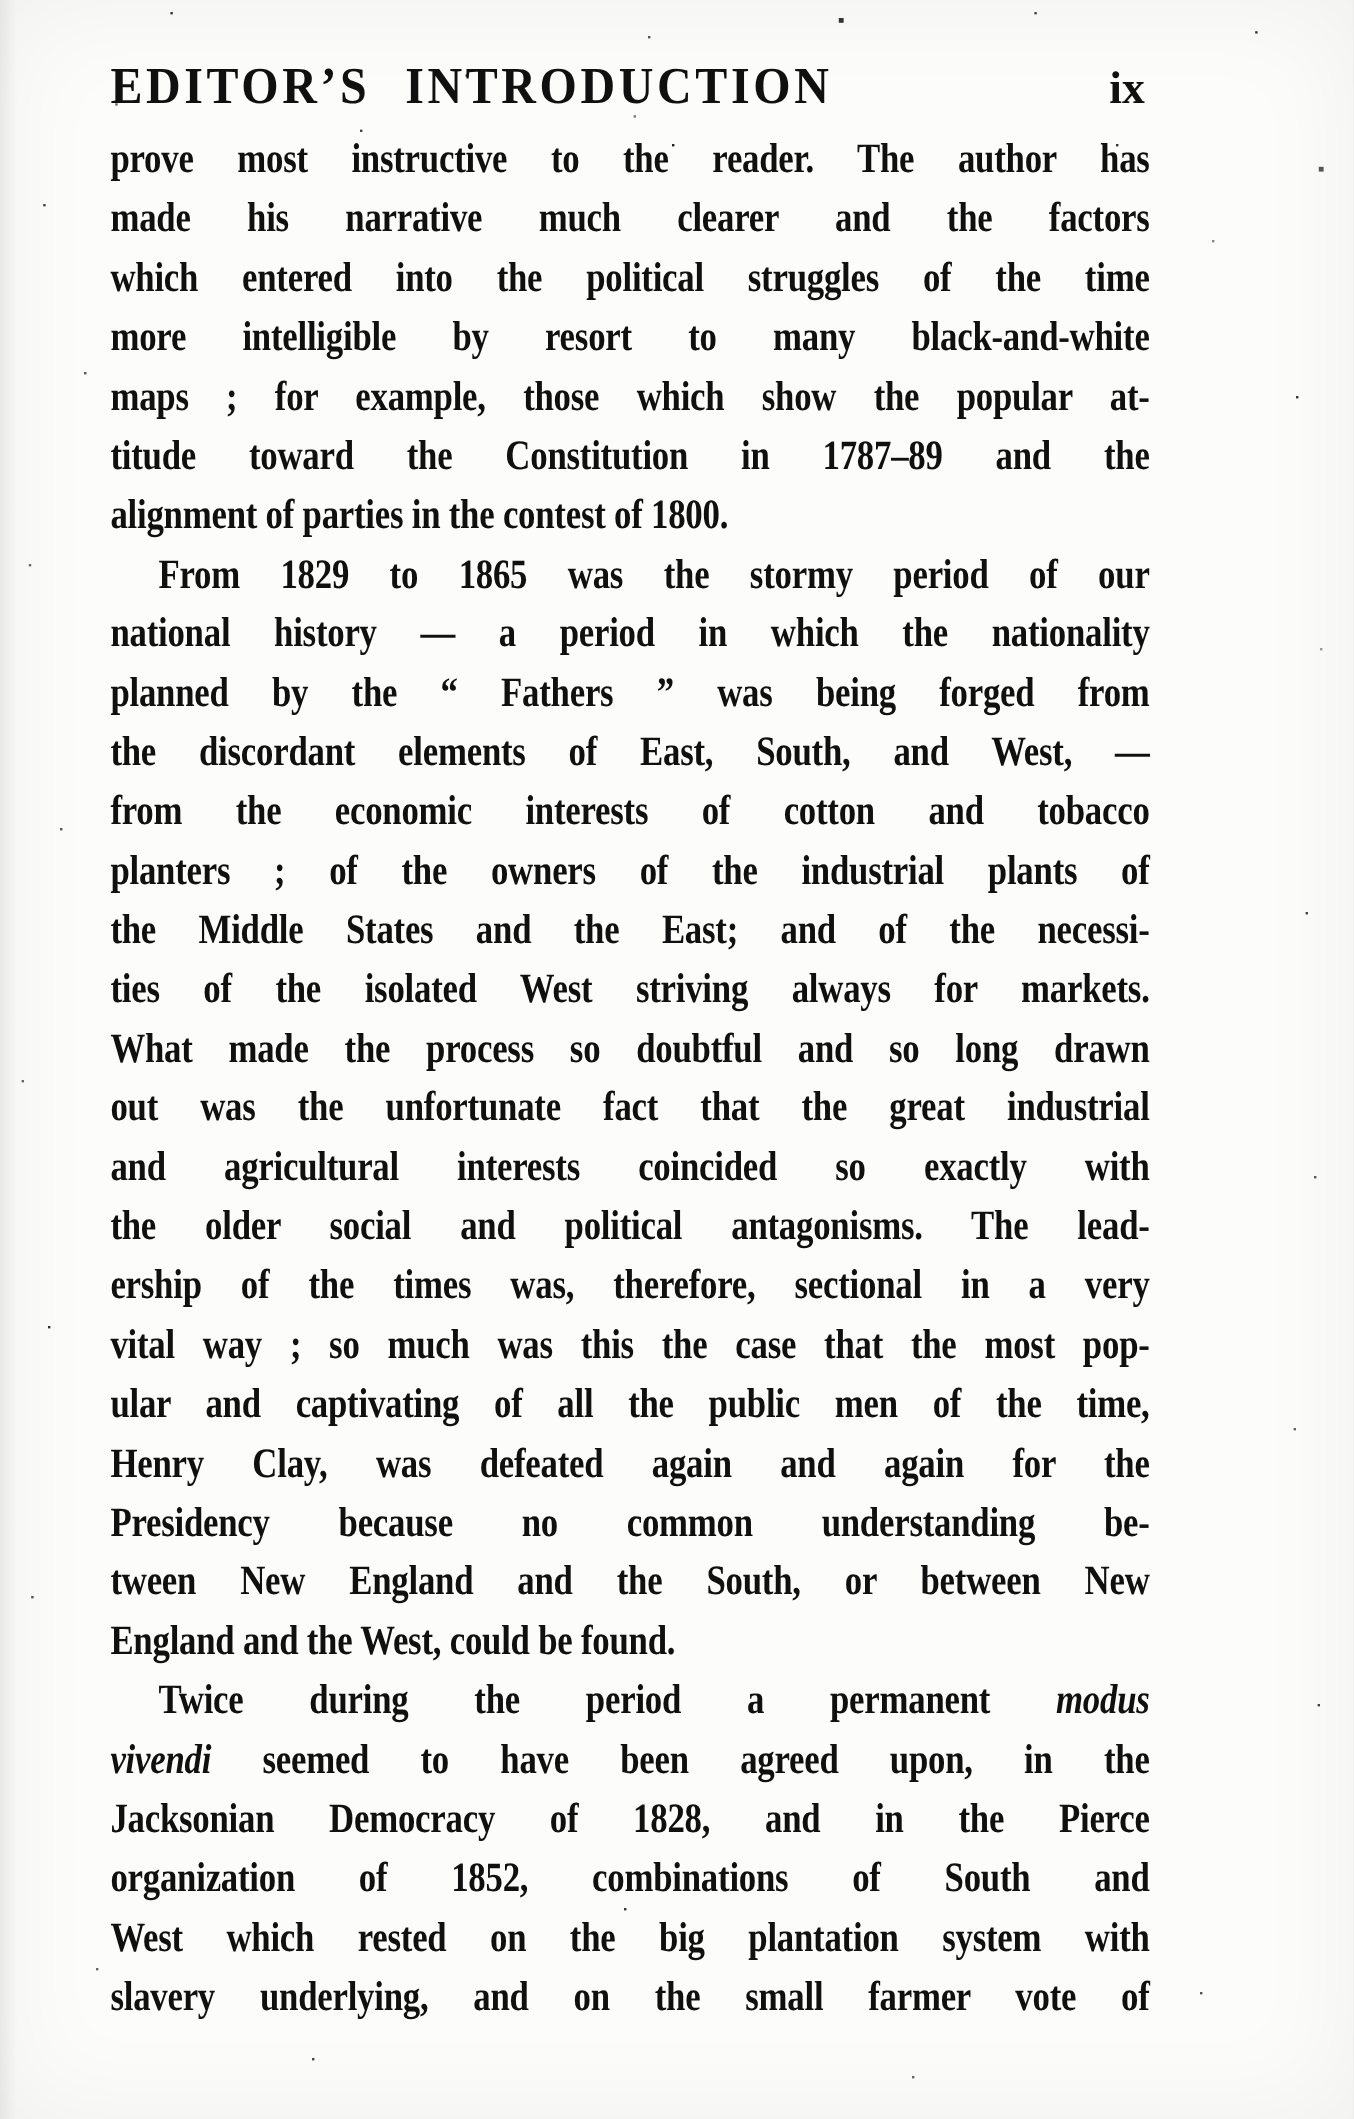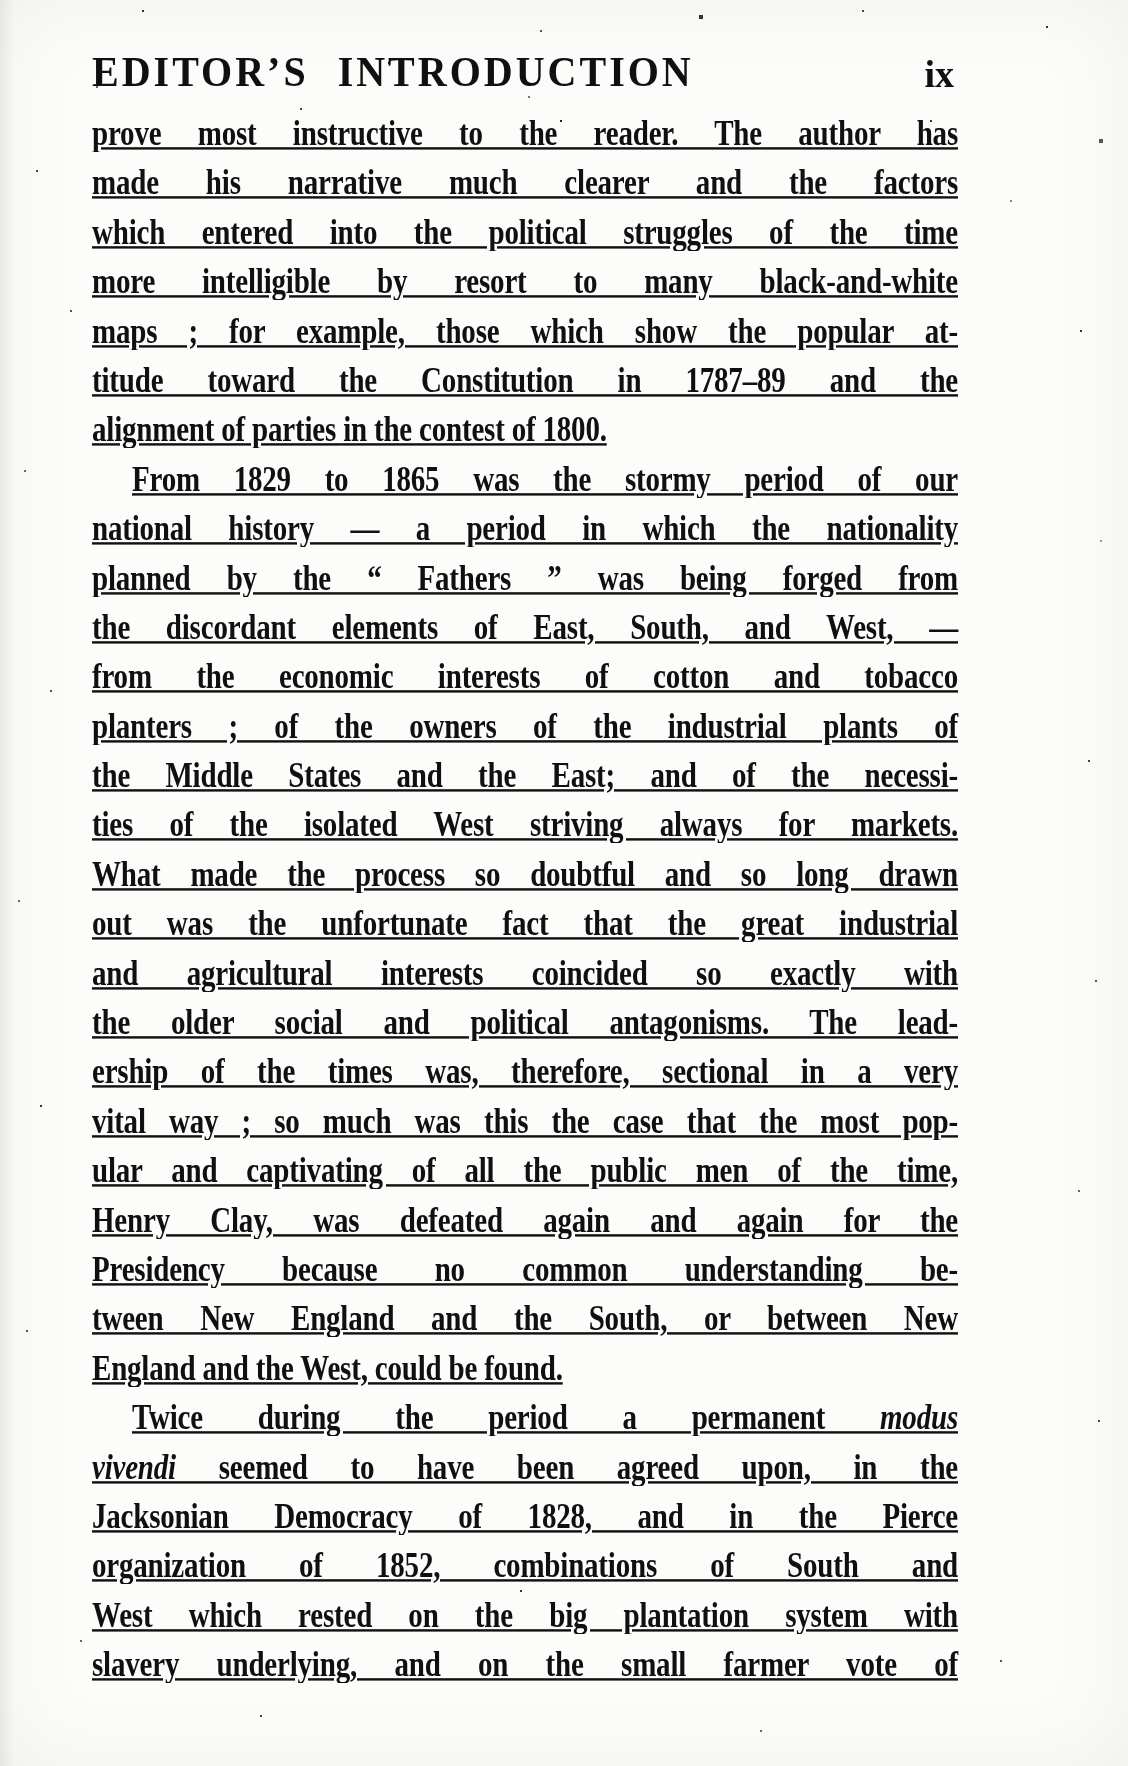--- a/index.html
+++ b/index.html
@@ -30,21 +30,21 @@
     letter-spacing:3px;word-spacing:16px;
     transform:scaleY(1.08);transform-origin:center top;
     white-space:nowrap;
   }
   .folio{
     position:absolute;right:4px;top:10px;
     font-size:38px;line-height:40px;
   }
   
   .textblock{
-    position:absolute;left:92px;top:104px;width:866px;text-decoration:underline;
+    position:absolute;left:92px;top:104px;width:866px;
   }
   .ln{
     height:49.4px;line-height:49.4px;
     font-size:29px;
     letter-spacing:-0.2px;
     text-align:justify;
     text-align-last:justify;
     transform:scaleY(1.2);transform-origin:left top;
   }
   .ln.end{text-align-last:left;}

